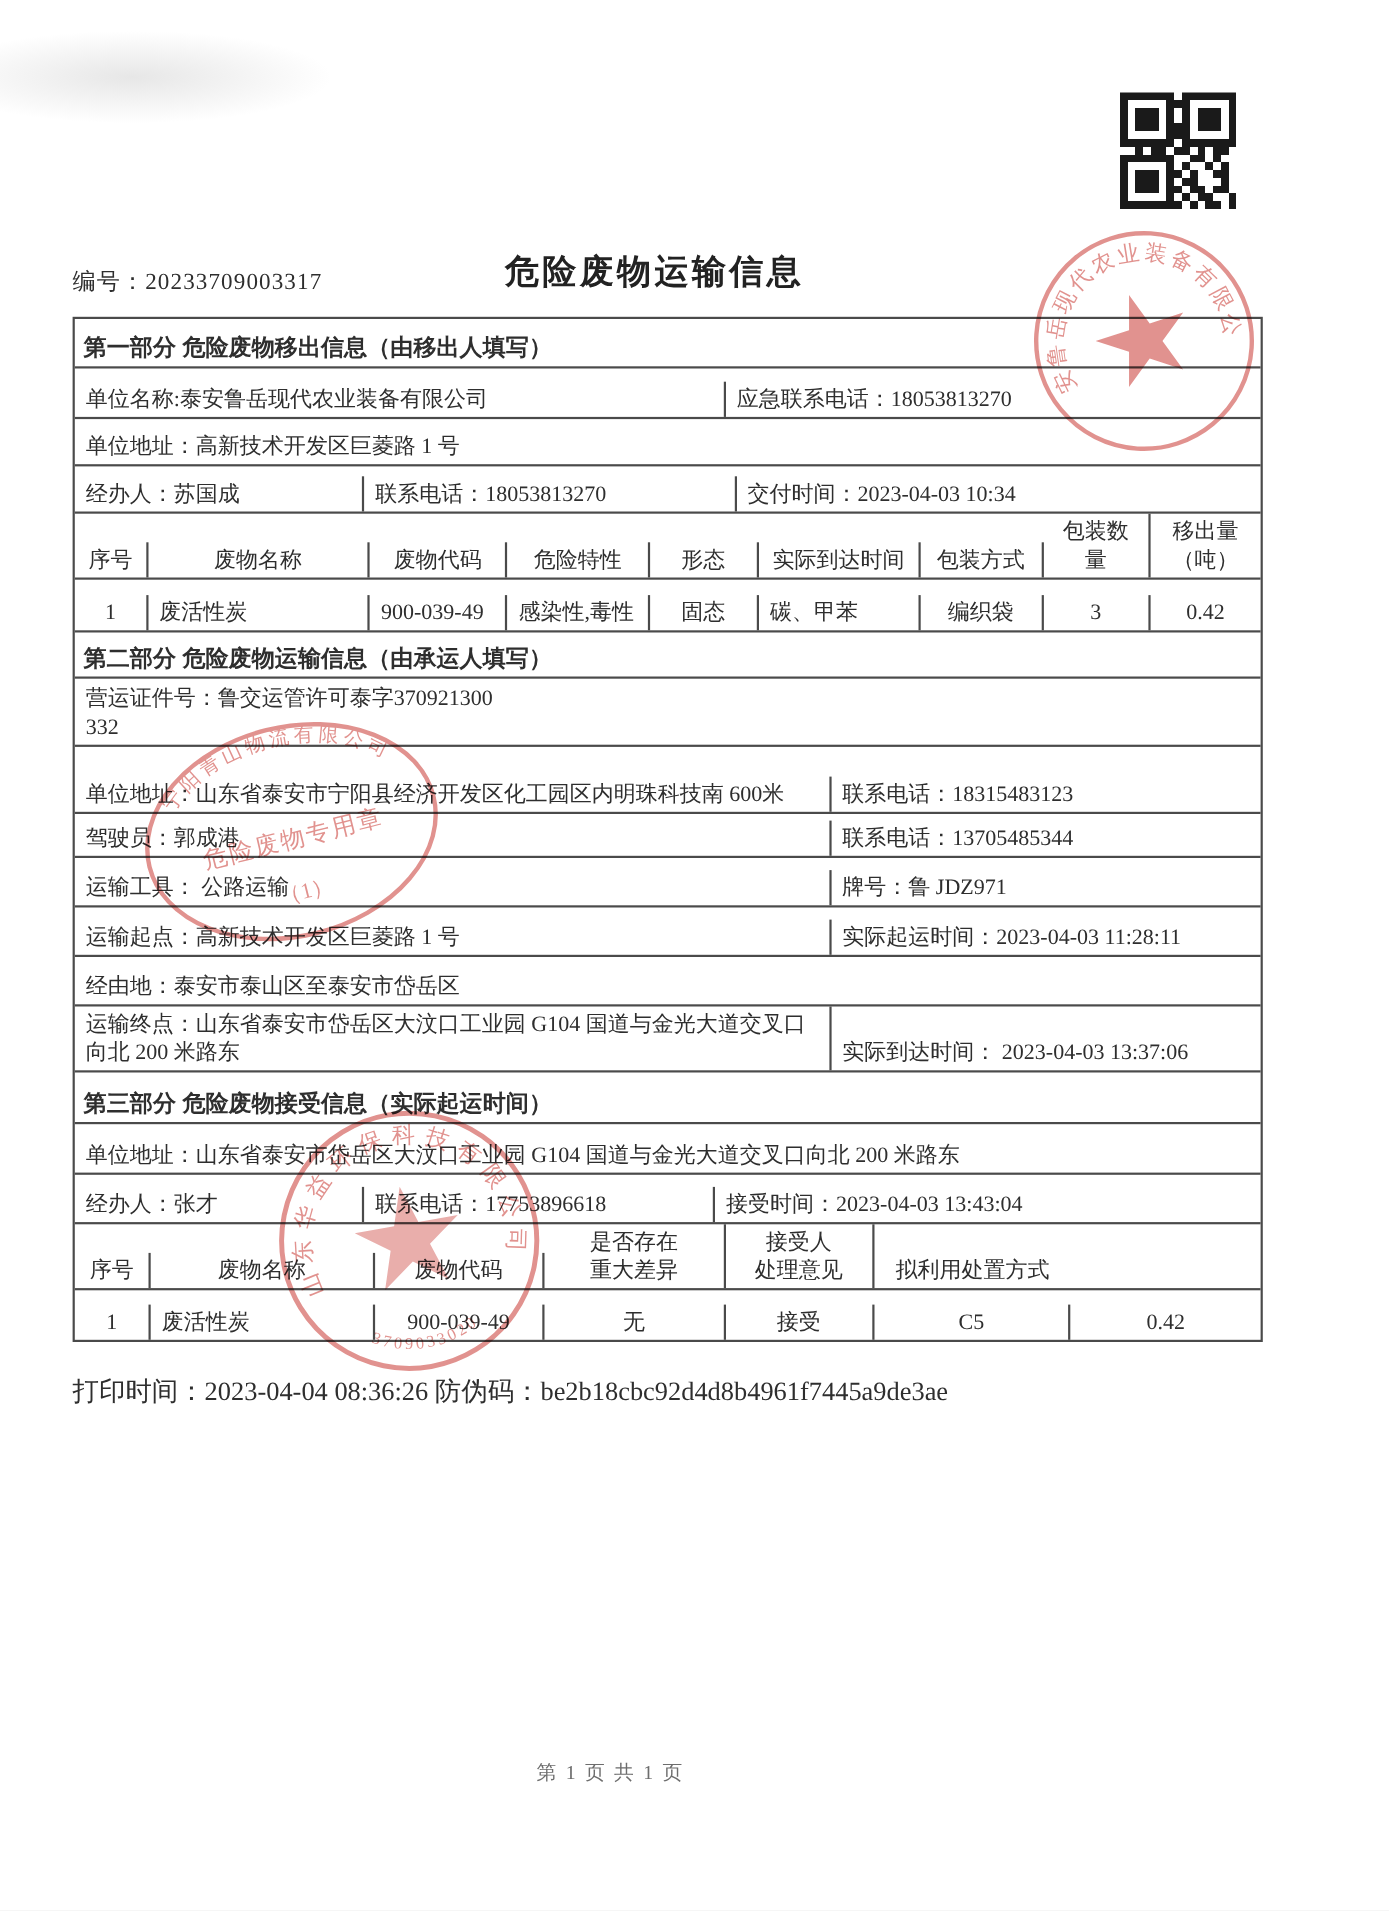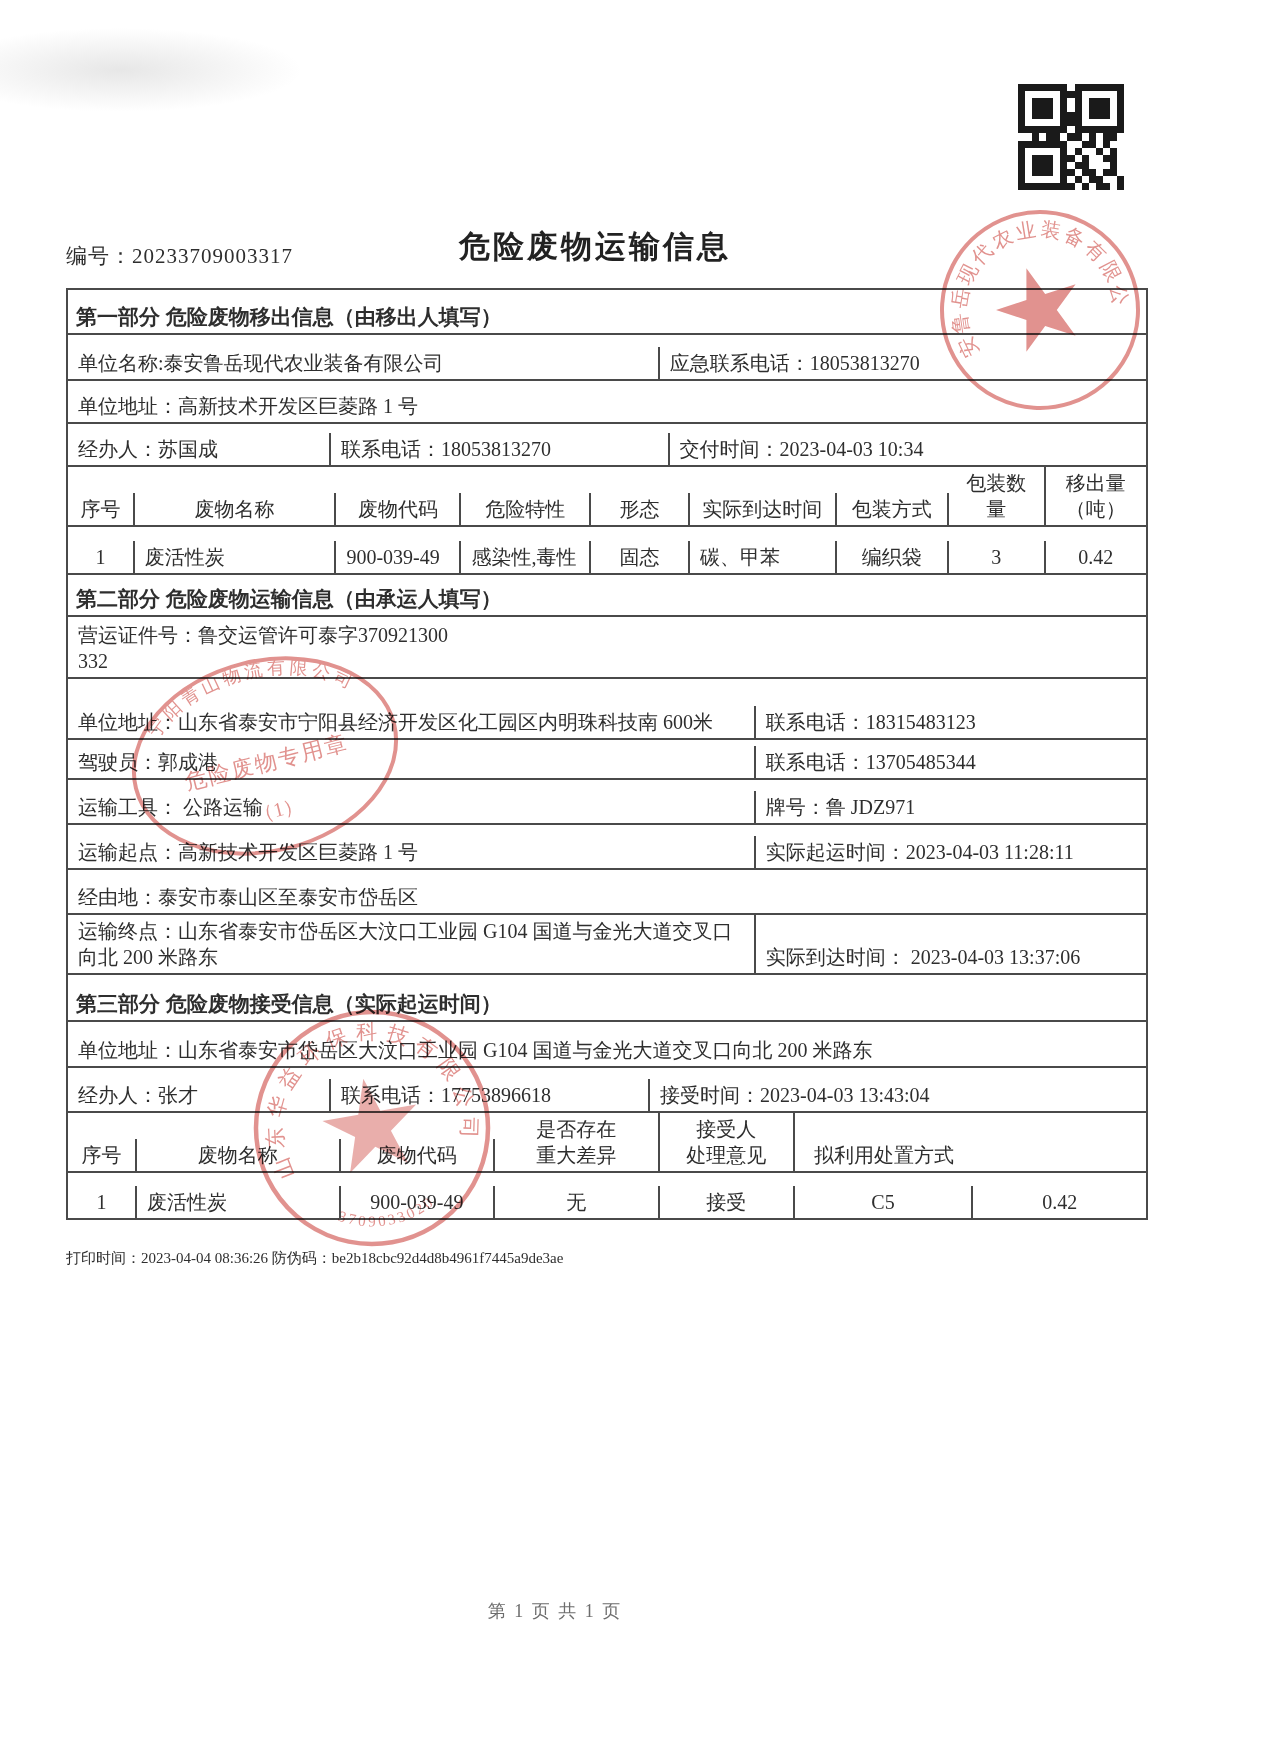--- a/index.html
+++ b/index.html
@@ -31,21 +31,21 @@
     display:flex; align-items:center; word-break:break-all;
   }
   .td:last-child { border-right:none; }
   .center { justify-content:center; text-align:center; }
   .pre { white-space:pre-line; }
   .section-row {
     font-family:"Liberation Sans", sans-serif; font-weight:bold; font-size:21px;
   }
   .section-row .td { padding-left:8px; }
 
-  .print-line { position:absolute; left:66px; top:1249px; font-size:15px; }
+  .print-line { position:absolute; left:66px; top:1249px; font-size:24px; }
   .page-footer {
     position:absolute; left:0; top:1599px; width:1110px; text-align:center;
     font-size:18px; color:#6d6d6d; letter-spacing:2px;
   }
 
   .stamp { position:absolute; mix-blend-mode:multiply; opacity:.62; pointer-events:none; }
   .stamp text { font-family:"Liberation Serif", serif; }
 </style>
 </head>
 <body>

